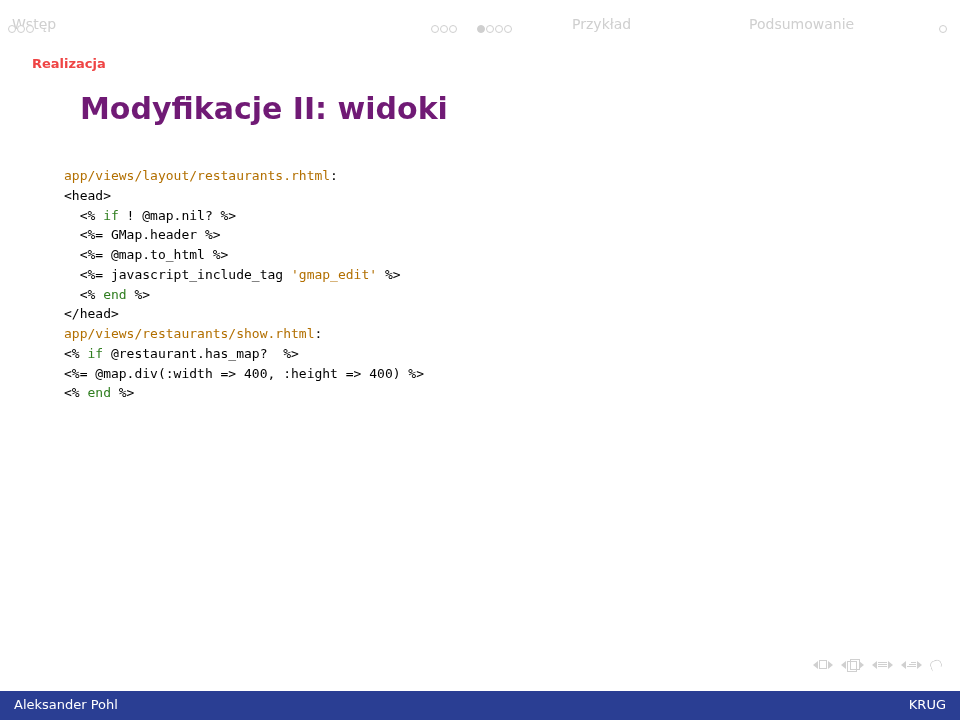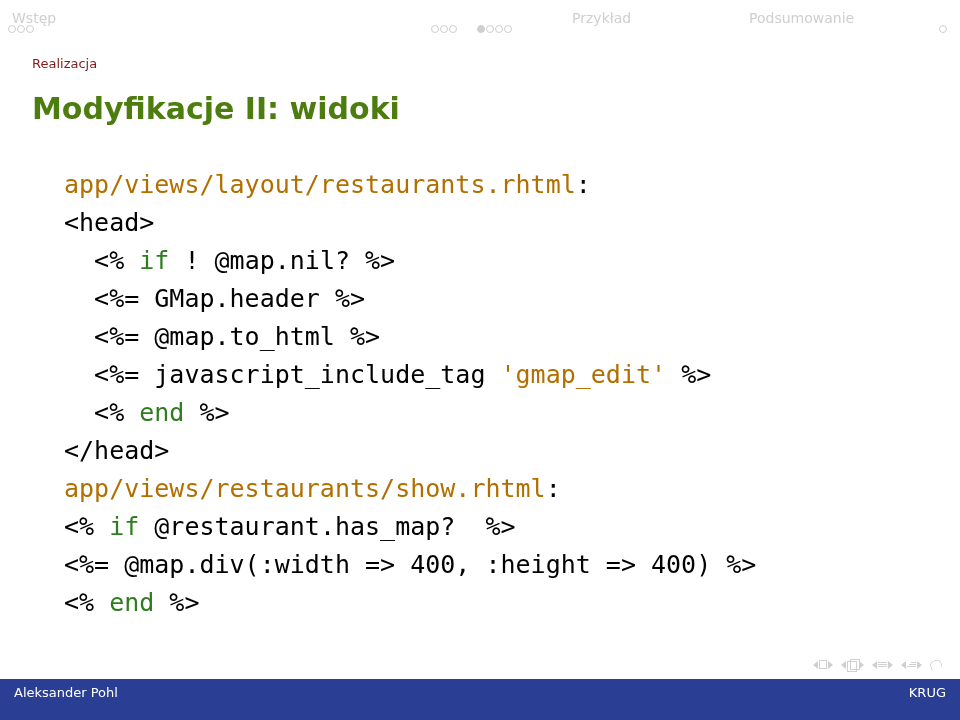--- a/index.html
+++ b/index.html
@@ -11,21 +11,21 @@
     color: #3c3c3c;
     position: relative;
     overflow: hidden;
   }
   .topnav {
     display: flex;
     height: 22px;
     font-size: 14px;
   }
   .topnav > div {
-    padding: 10px 12px;
+    padding: 16px 12px;
     color: #cfcfcf;
   }
   .topnav .left   { flex: 0 0 45%; text-align: left; }
   .topnav .center { flex: 0 0 22%; text-align: right; }
   .topnav .right  { flex: 1; text-align: center; }
   .progress {
     display: flex;
     height: 14px;
     padding: 0 12px 0 8px;
     align-items: center;
@@ -36,45 +36,47 @@
   .progress .seg.right  { flex: 1; justify-content: flex-end; }
   .dot, .dot-f, .gap {
     width: 8px; height: 8px; border-radius: 50%;
     border: 1px solid #cfcfcf; background: #fff;
     margin-right: 1px;
   }
   .dot-f { background: #cfcfcf; }
   .gap { border: none; width: 18px; height: 1px; border-radius: 0; background: transparent; }
   .section-label {
     font-size: 13px;
-    color: #7f1d1d;
+    color: #ef4444;
     padding: 20px 0 0 32px;
+    font-weight: bold;
   }
   .title {
     font-size: 30px;
-    color: #4d7c0f;
+    color: #701a75;
     padding: 20px 0 0 32px;
+    margin-left: 48px;
   }
   .code {
     font-family: "DejaVu Sans Mono", Menlo, Consolas, monospace;
-    font-size: 25px;
+    font-size: 13px;
     line-height: 1.52;
     padding: 40px 0 0 64px;
     white-space: pre;
     color: #000;
   }
   .kw  { color: #b26f00; }   
   .str { color: #2f7d1f; }   
   .footer {
     position: absolute;
     left: 0; right: 0; bottom: 0;
     background: #2a3e93;
     color: #fff;
     font-size: 13px;
-    padding: 6px 14px 20px 14px;
+    padding: 6px 14px 8px 14px;
     display: flex;
     flex-direction: column;
     gap: 4px;
   }
   .footer .row1 { display: flex; justify-content: space-between; }
   .navicons {
     position: absolute;
     right: 18px;
     bottom: 50px;
     display: flex;

